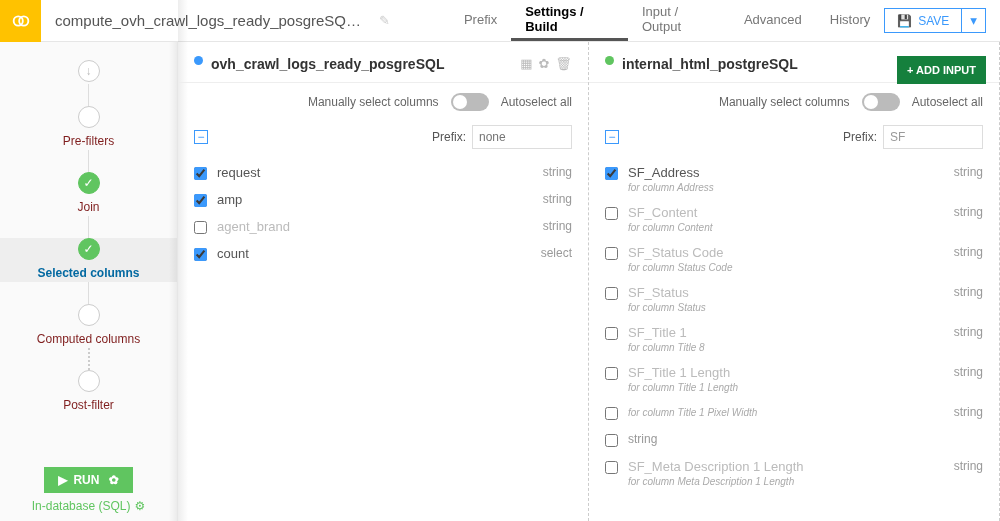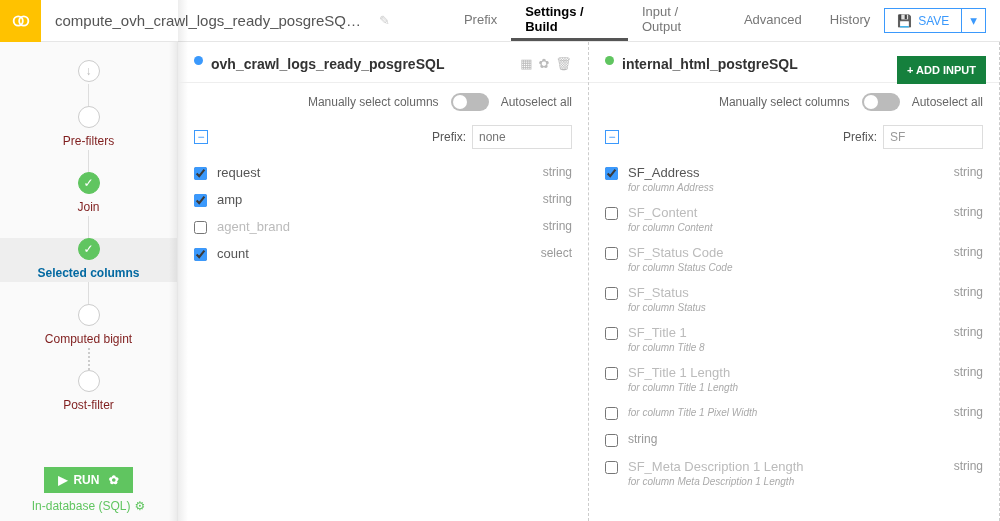--- a/index.html
+++ b/index.html
@@ -102,21 +102,21 @@
         <div class="lbl">Join</div>
       </div>
       <div class="vline"></div>
       <div class="step sel">
         <div class="circle ok"></div>
         <div class="lbl">Selected columns</div>
       </div>
       <div class="vline"></div>
       <div class="step">
         <div class="circle"></div>
-        <div class="lbl">Computed bigint</div>
+        <div class="lbl">Computed columns</div>
       </div>
       <div class="vline dotted"></div>
       <div class="step">
         <div class="circle"></div>
         <div class="lbl">Post-filter</div>
       </div>
       <div class="run-area">
       <button class="run-btn">▶ <span>RUN</span> &nbsp;✿</button>
       <div class="engine">
           <span>In-database (SQL)</span> 

